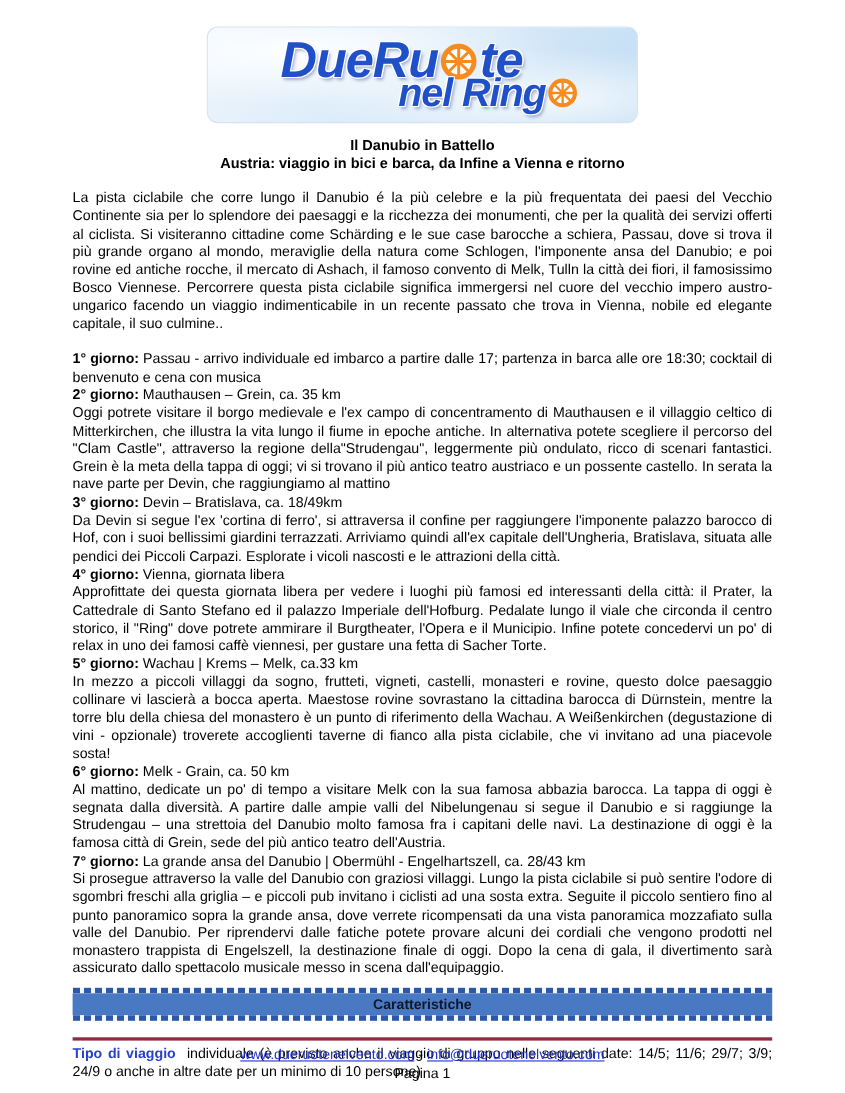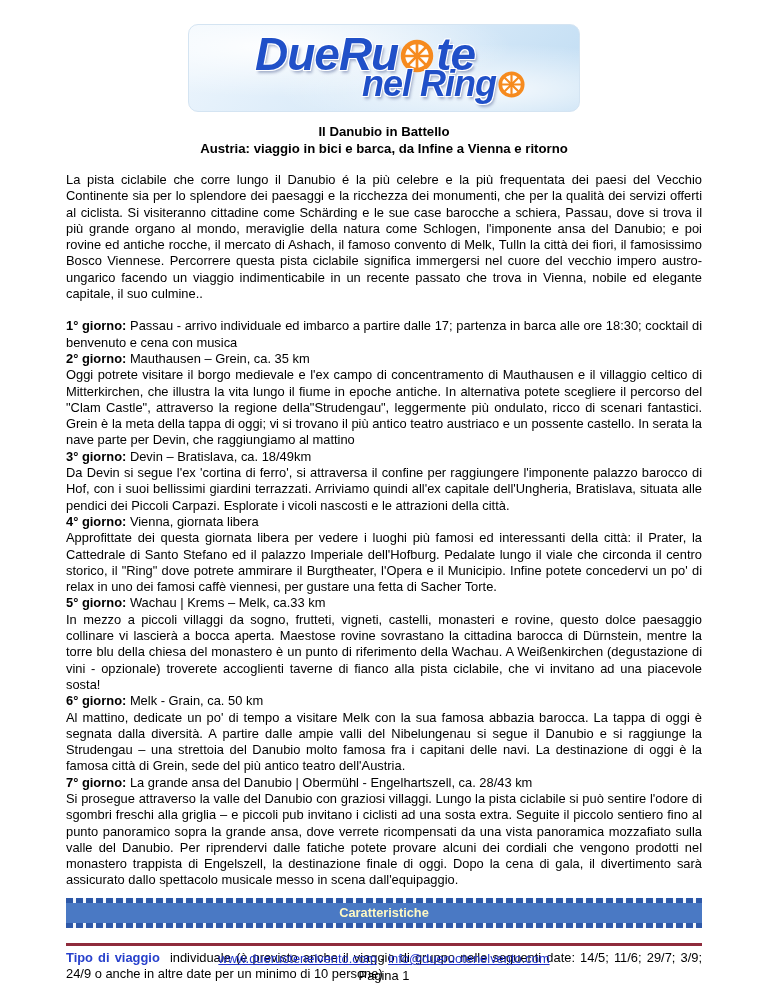--- a/index.html
+++ b/index.html
@@ -52,21 +52,21 @@
   .day-body:empty { display:none; }
 
   
   .banner { margin-top:9px; }
   .banner-strip {
     height:5px;
     background:repeating-linear-gradient(90deg,#2d58a8 0 7px,#f2f6fb 7px 10px);
   }
   .banner-bar {
     background:#4a79c4;
-    color:#fef9c3;
+    color:#0f172a;
     font-weight:bold;
     font-size:12.8px;
     text-align:center;
     padding:2px 0 3px 0;
   }
 
   
   .chars { margin-top:22px; }
   .char-line { font-size:12.9px; line-height:16.3px; text-align:justify; margin-bottom:15px; }
   .char-label { font-weight:bold; color:#2740cc; margin-right:5px; }

